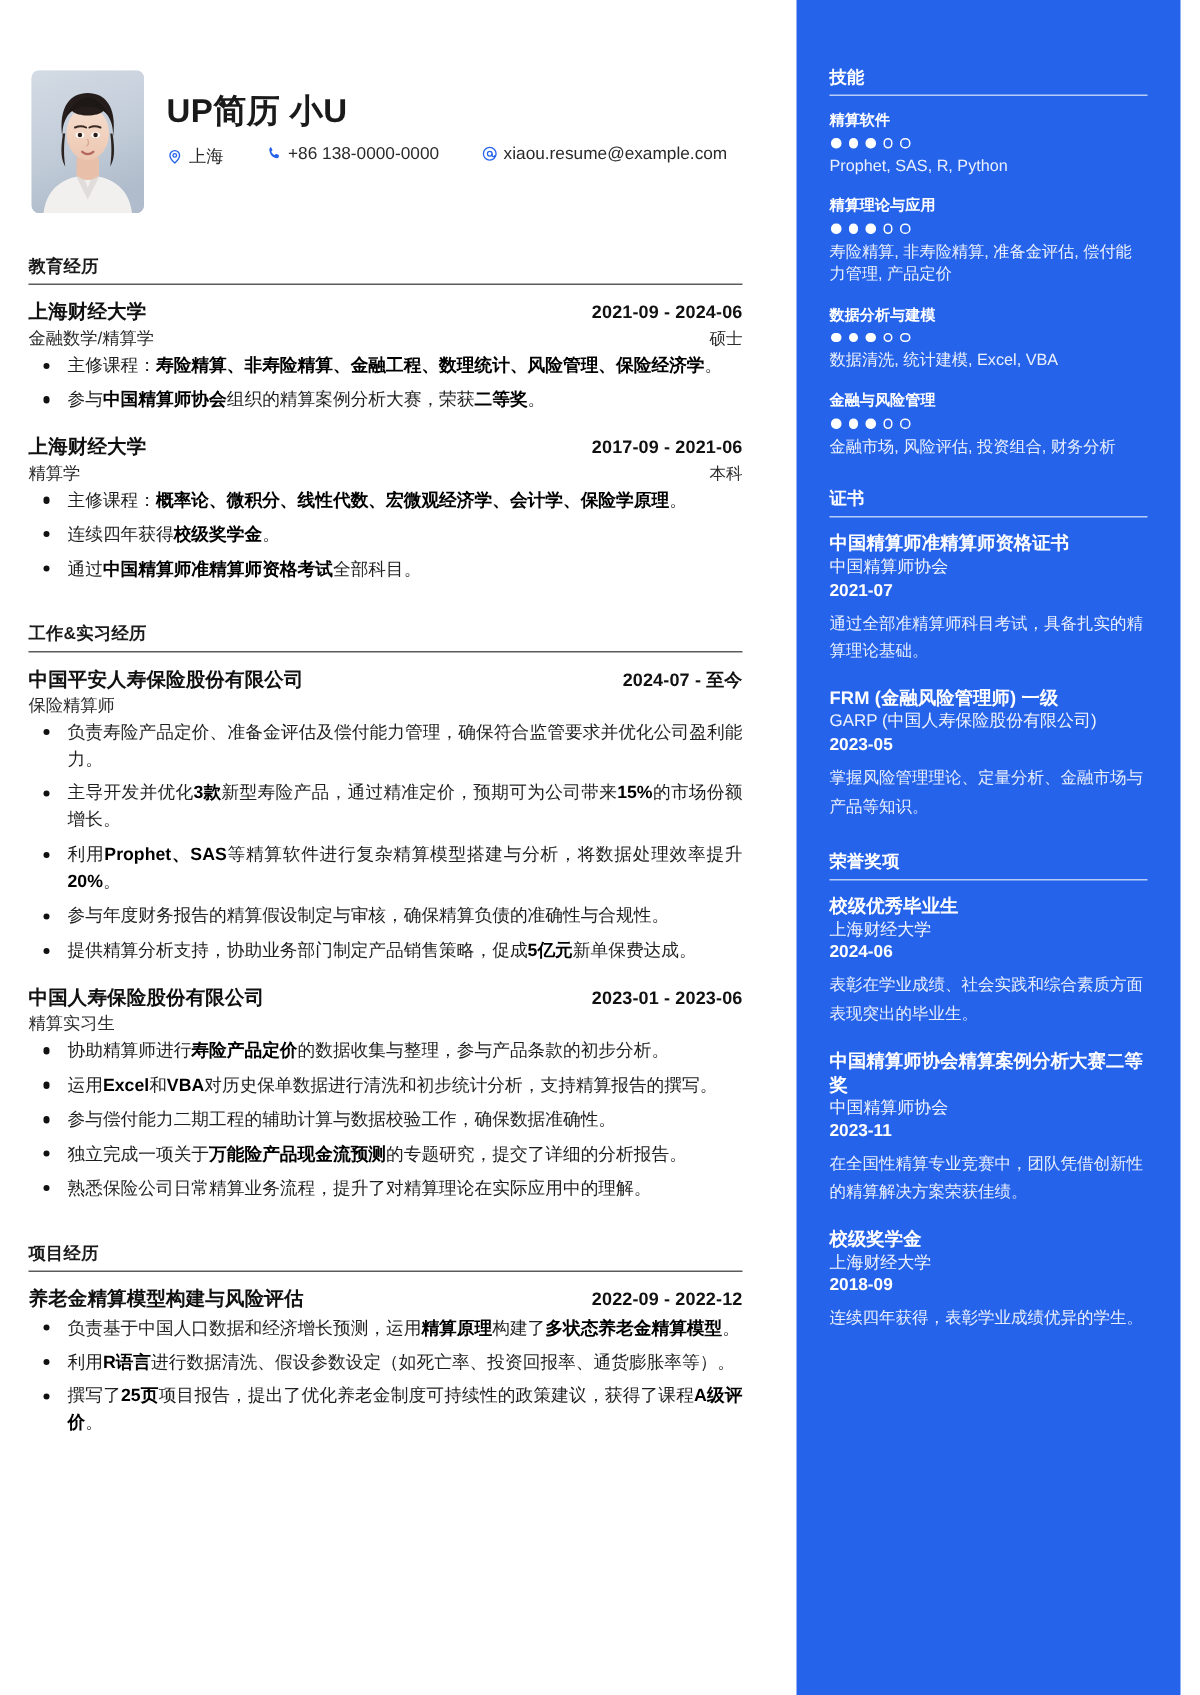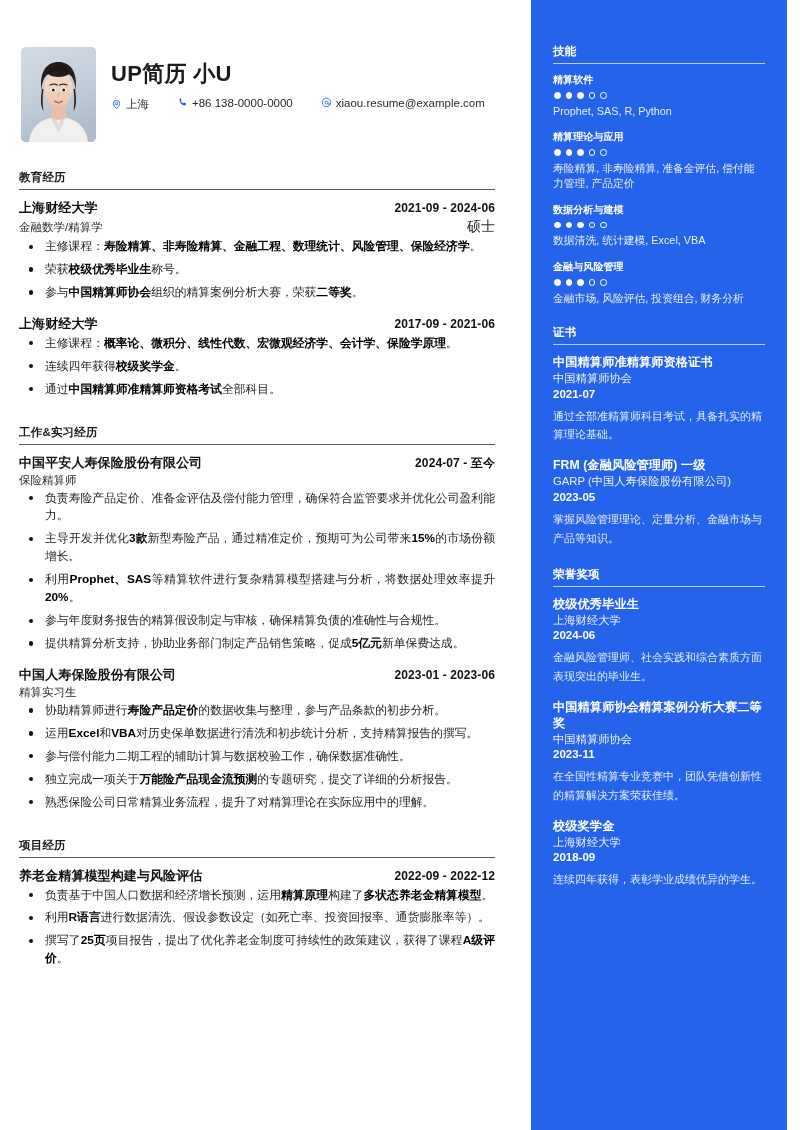--- a/index.html
+++ b/index.html
@@ -99,21 +99,21 @@
     white-space: nowrap;
     letter-spacing: .1px;
   }
   .row2 {
     display: flex;
     justify-content: space-between;
     align-items: baseline;
     margin-top: 1px;
   }
   .role { font-size: 11.5px; color: #2b2b2b; }
-  .degree { font-size: 14px; color: #2b2b2b; margin-left: 11px; }
+  .degree { font-size: 11px; color: #2b2b2b; margin-left: 11px; }
 
   ul.bullets { list-style: none; margin-top: 2px; }
   ul.bullets li {
     position: relative;
     padding-left: 26px;
     margin-bottom: 5px;
     font-size: 11.8px;
     line-height: 1.52;
     color: #1f1f1f;
     text-align: justify;
@@ -287,28 +287,31 @@
           <div class="row1">
             <span class="org">上海财经大学</span>
             <span class="dates">2021-09 - 2024-06</span>
           </div>
           <div class="row2">
             <span class="role">金融数学/精算学</span>
             <span class="degree">硕士</span>
           </div>
           <ul class="bullets">
             <li>主修课程：<b>寿险精算、非寿险精算、金融工程、数理统计、风险管理、保险经济学</b>。</li>
-            <li>荣获<b>校级优秀毕业生</b>称号。</li>
             <li>参与<b>中国精算师协会</b>组织的精算案例分析大赛，荣获<b>二等奖</b>。</li>
           </ul>
         </div>
         <div class="entry tight">
           <div class="row1">
             <span class="org">上海财经大学</span>
             <span class="dates">2017-09 - 2021-06</span>
+          </div>
+          <div class="row2">
+            <span class="role">精算学</span>
+            <span class="degree">本科</span>
           </div>
           <ul class="bullets">
             <li>主修课程：<b>概率论、微积分、线性代数、宏微观经济学、会计学、保险学原理</b>。</li>
             <li>连续四年获得<b>校级奖学金</b>。</li>
             <li>通过<b>中国精算师准精算师资格考试</b>全部科目。</li>
           </ul>
         </div>
         <div class="sec-head">工作&amp;实习经历</div>
         <div class="entry">
           <div class="row1">
@@ -424,21 +427,21 @@
           <div class="cert-desc">掌握风险管理理论、定量分析、金融市场与产品等知识。</div>
         </div>
       </div>
 
     <div class="s-head gap">荣誉奖项</div>
     <div id="awards-list">
         <div class="cert">
           <div class="cert-title">校级优秀毕业生</div>
           <div class="cert-org">上海财经大学</div>
           <div class="cert-date">2024-06</div>
-          <div class="cert-desc">金融风险管理师、社会实践和综合素质方面表现突出的毕业生。</div>
+          <div class="cert-desc">表彰在学业成绩、社会实践和综合素质方面表现突出的毕业生。</div>
         </div>
         <div class="cert">
           <div class="cert-title">中国精算师协会精算案例分析大赛二等奖</div>
           <div class="cert-org">中国精算师协会</div>
           <div class="cert-date">2023-11</div>
           <div class="cert-desc">在全国性精算专业竞赛中，团队凭借创新性的精算解决方案荣获佳绩。</div>
         </div>
         <div class="cert">
           <div class="cert-title">校级奖学金</div>
           <div class="cert-org">上海财经大学</div>

